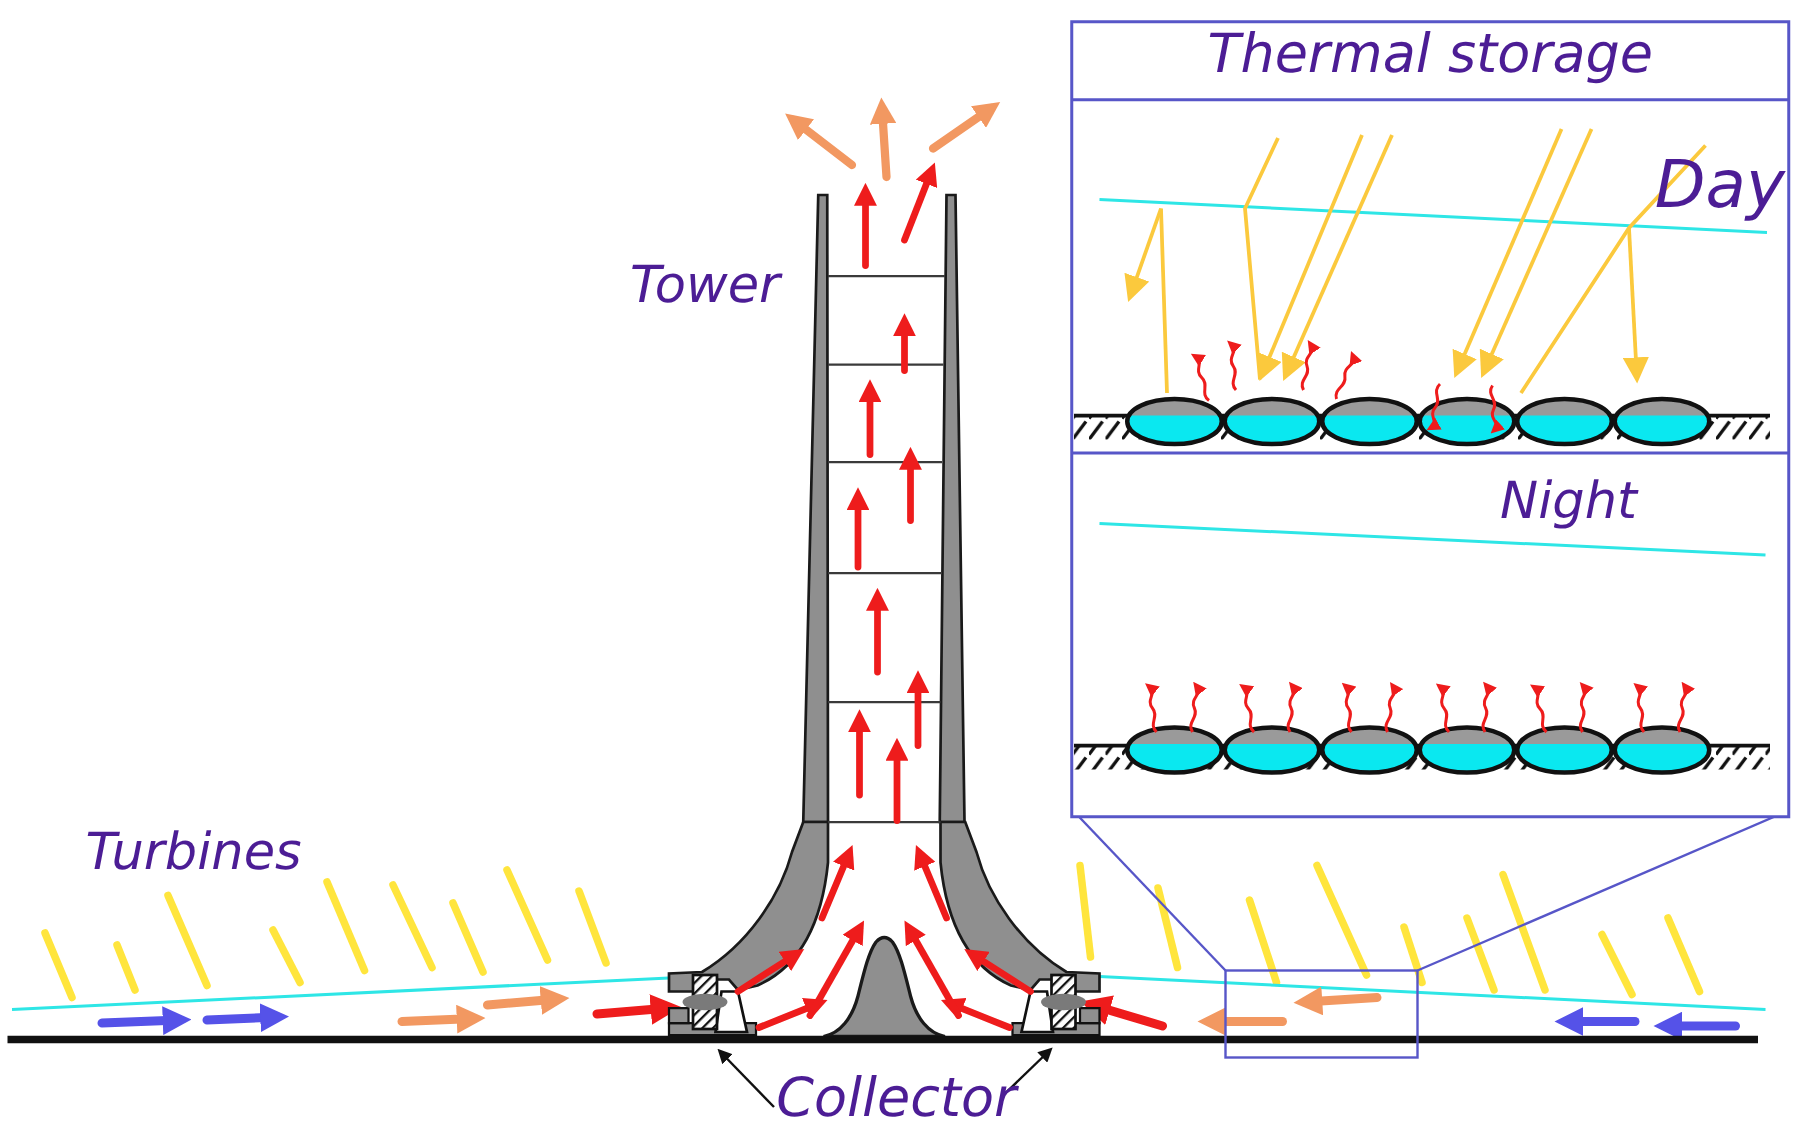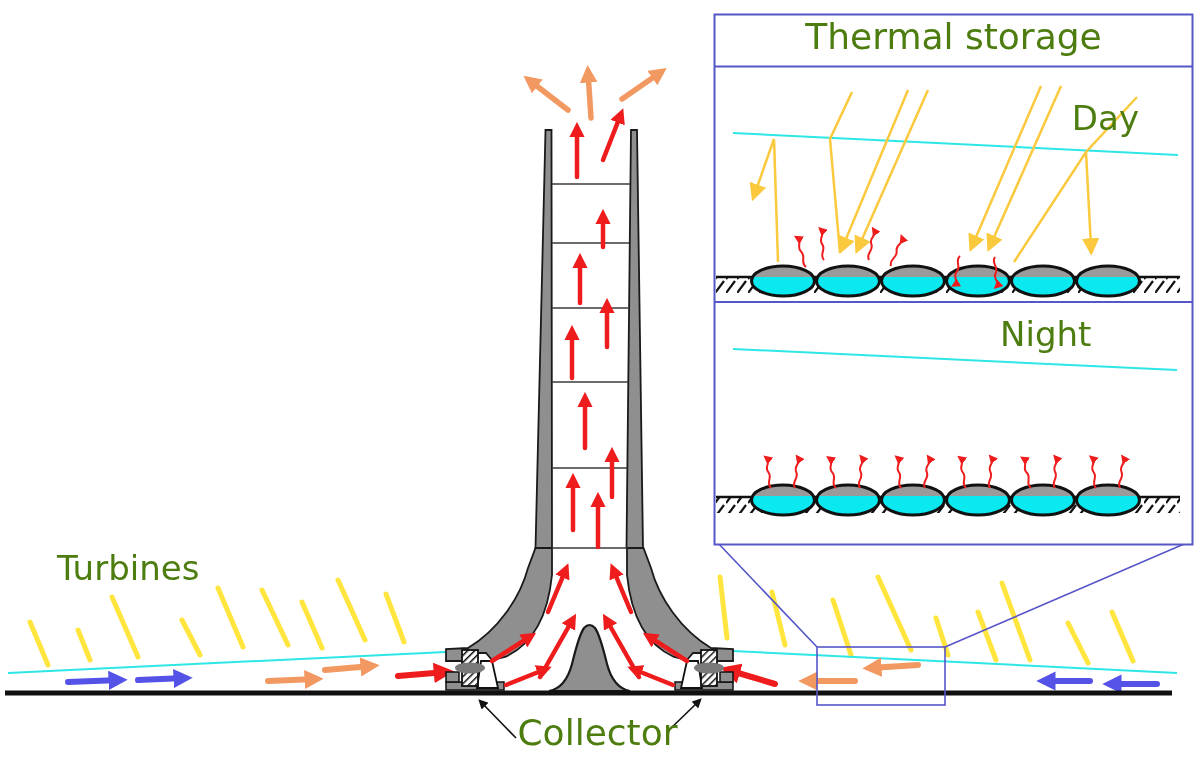--- a/index.html
+++ b/index.html
@@ -1,24 +1,24 @@
 <!DOCTYPE html>
 <html><head>
 <meta charset="utf-8">
 <style>
   html,body{margin:0;padding:0;background:#fff;}
   .canvas{position:relative;width:1200px;height:759px;background:#ffffff;overflow:hidden;
           font-family:"DejaVu Sans","Liberation Sans",sans-serif;color:#1a1a1a;}
   .canvas svg{position:absolute;left:0;top:0;}
-  .lbl{position:absolute;white-space:nowrap;color:#4d7c0f;}
+  .lbl{position:absolute;white-space:nowrap;color:#4c1d95;font-style:italic;}
   .lbl-tower{left:380px;top:170px;width:140px;font-size:34px;text-align:right;}
   .lbl-collector{left:57px;top:548px;font-size:34px;}
   .lbl-turbines{left:505px;top:712px;width:185px;font-size:36px;text-align:center;}
   .lbl-thermal{left:714px;top:16px;width:479px;font-size:36px;text-align:center;}
-  .lbl-day{left:949px;top:98px;width:190px;font-size:34px;text-align:right;}
+  .lbl-day{left:1000px;top:98px;width:190px;font-size:44px;text-align:right;}
   .lbl-night{left:1000px;top:314px;width:190px;font-size:34px;text-align:left;}
 </style>
 </head>
 <body>
 
 <div class="canvas">
 
 <svg width="1200" height="759" viewBox="0 0 1200 759">
   <defs>
     <marker id="mRed" viewBox="0 0 10 10" refX="6" refY="5" markerWidth="3.4" markerHeight="3.4" orient="auto">
@@ -239,19 +239,20 @@
         <use href="#squigUp" transform="translate(990,488) rotate(5)"></use>
         <use href="#squigUp" transform="translate(1031,488) rotate(-12)"></use>
         <use href="#squigUp" transform="translate(1055,488) rotate(4)"></use>
         <use href="#squigUp" transform="translate(1096,488) rotate(-5)"></use>
         <use href="#squigUp" transform="translate(1120,488) rotate(9)"></use>
       </g>
     </g>
   </g>
 </svg>
 
+<div class="lbl lbl-tower">Tower</div>
 <div class="lbl lbl-collector">Turbines</div>
 <div class="lbl lbl-turbines">Collector</div>
 <div class="lbl lbl-thermal">Thermal storage</div>
 <div class="lbl lbl-day">Day</div>
 <div class="lbl lbl-night">Night</div>
 
 </div>
 
 </body></html>

